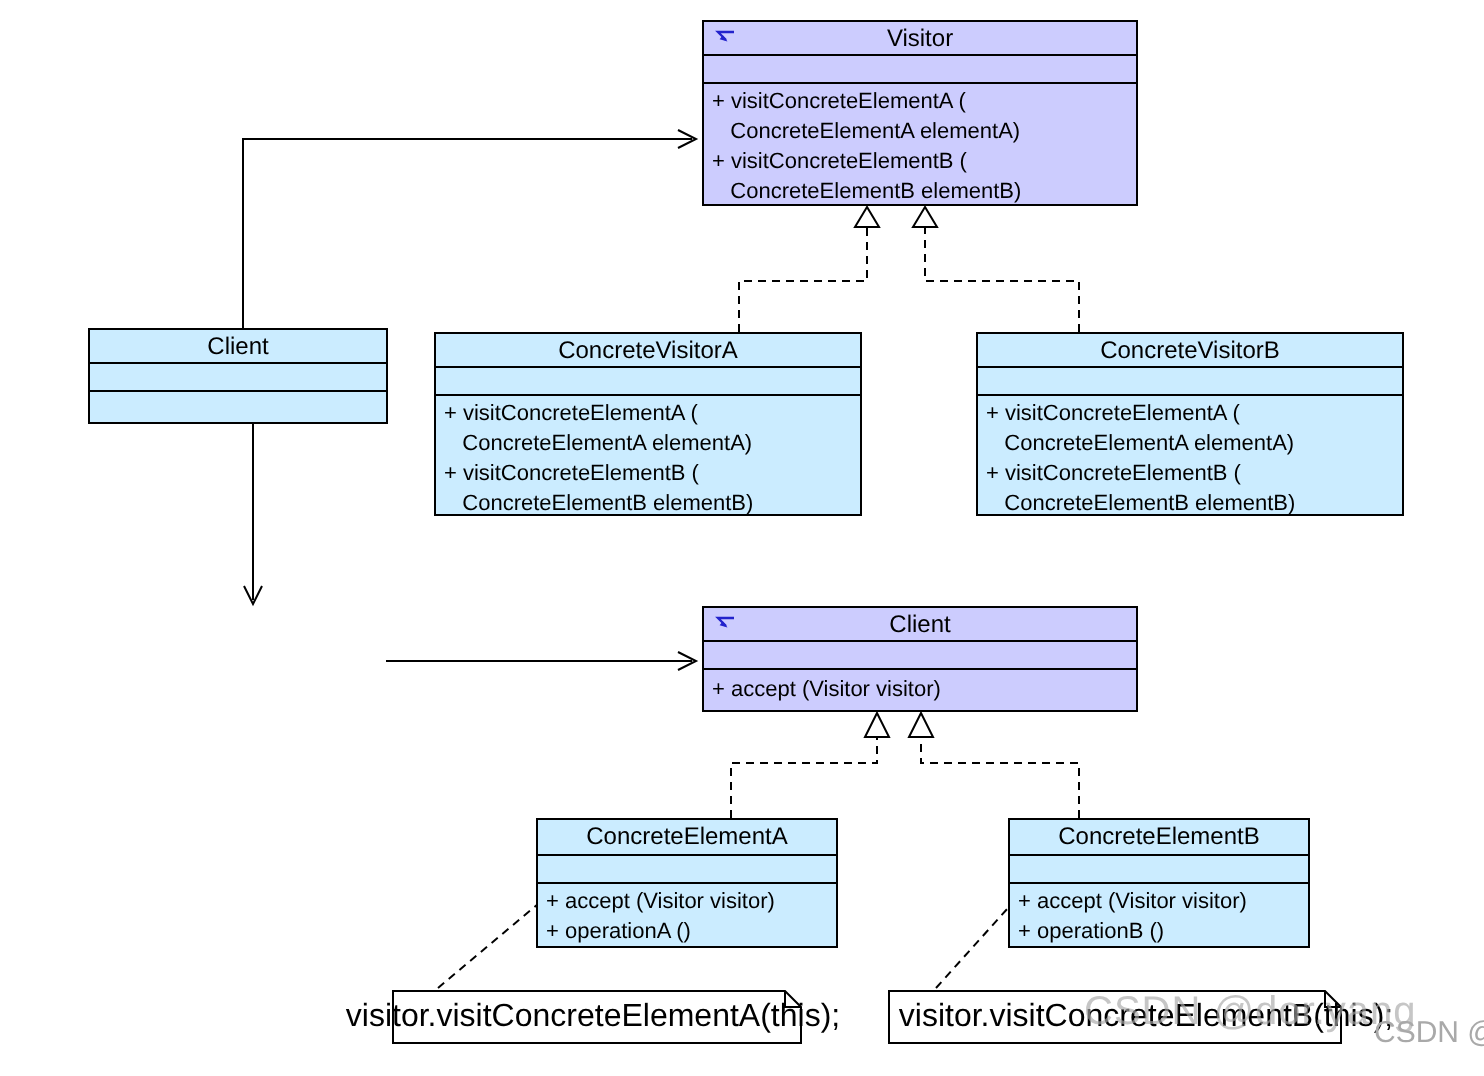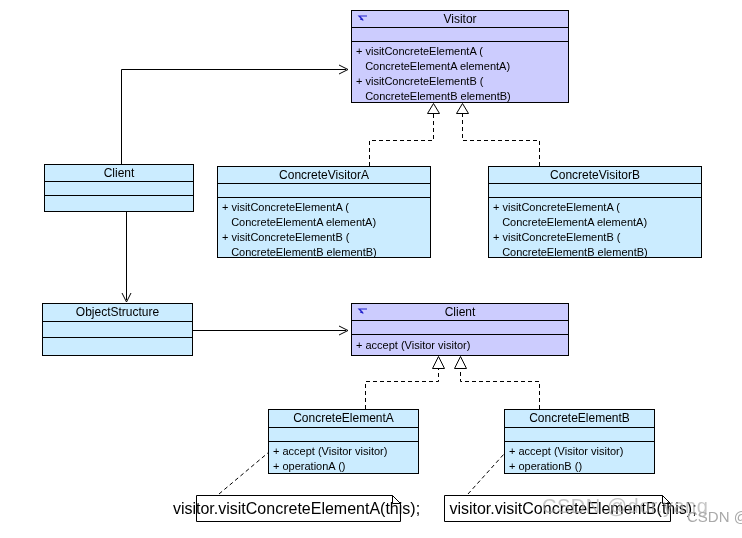--- a/index.html
+++ b/index.html
@@ -124,27 +124,20 @@
     </div>
     <div class="cls-attrs" style="height:14px"></div>
     <div class="cls-ops">
       <div class="op">+ visitConcreteElementA (</div>
       <div class="op">   ConcreteElementA elementA)</div>
       <div class="op">+ visitConcreteElementB (</div>
       <div class="op">   ConcreteElementB elementB)</div>
     </div>
   </div>
 
-  <div class="uml-class blue" style="left:11px;top:303px;width:151px;height:53px">
-    <div class="cls-title" style="height:18px;line-height:17px">
-      <span>ObjectStructure</span>
-    </div>
-    <div class="cls-attrs" style="height:16px"></div>
-    <div class="cls-ops"></div>
-  </div>
 
   <div class="uml-class lavender" style="left:320px;top:303px;width:218px;height:53px">
     <div class="cls-title" style="height:17px">
       <svg class="iface-icon" width="13" height="9" viewBox="0 0 13 9">
         <path d="M12,2 H4 L8,6" stroke="#2222cc" stroke-width="1.2" fill="none"></path>
         <polygon points="8.8,6.8 4.8,5.6 6.4,3.6" fill="#2222cc"></polygon>
       </svg>
       <span>Client</span>
     </div>
     <div class="cls-attrs" style="height:14px"></div>

